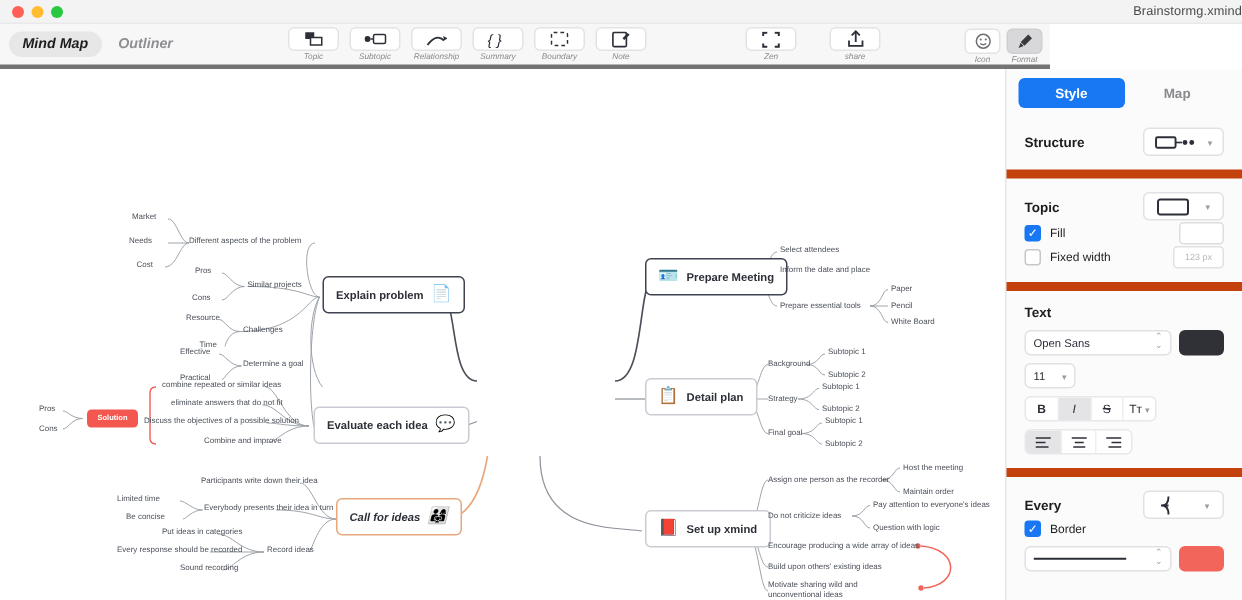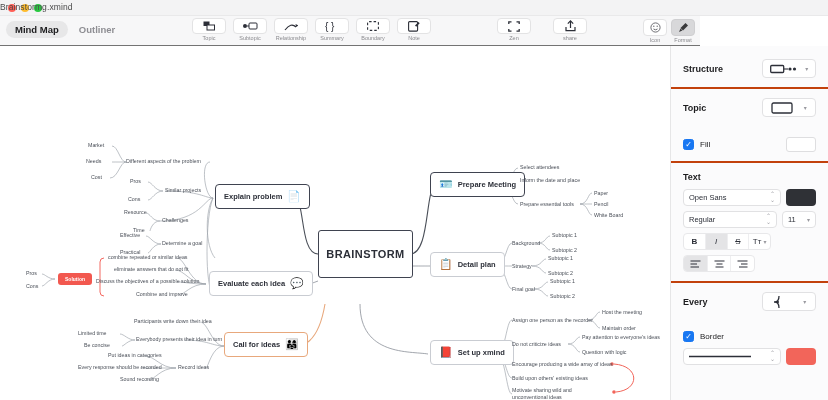--- a/index.html
+++ b/index.html
@@ -15,27 +15,27 @@
     position: absolute; top: 0; left: 0; width: 828px; height: 16px;
     background: #f3f3f4; border-bottom: 1px solid #e9e9ea;
   }
   .traffic { position: absolute; top: 4px; left: 8px; display: flex; gap: 5px; }
   .dot { width: 8px; height: 8px; border-radius: 50%; }
   .dot.red { background: #ff5f57; }
   .dot.yellow { background: #febc2e; }
   .dot.green { background: #28c840; }
   .doc-title {
     position: absolute; top: 2px; left: 0; width: 828px;
-    text-align: left; font-size: 8.5px; color: #4a4a4a; letter-spacing: .1px;
+    text-align: right; font-size: 8.5px; color: #4a4a4a; letter-spacing: .1px;
   }
 
   
   .toolbar {
     position: absolute; top: 16px; left: 0; width: 700px; height: 30px;
-    background: #f7f7f8; border-bottom: 1px solid #737373;
+    background: #f7f7f8; border-bottom: 3px solid #737373; font-style: italic;
   }
   .tb-left { position: absolute; left: 6px; top: 5px; display: flex; align-items: center; gap: 2px; }
   .seg {
     font-size: 9.5px; padding: 3px 9px; border-radius: 11px; color: #8e8e93; font-weight: 600;
   }
   .seg.active { background: #e7e7e8; color: #1d1d1f; }
 
   .tb-center { position: absolute; left: 190px; top: 2px; display: flex; gap: 3px; }
   .tb-right-group { position: absolute; left: 495px; top: 2px; display: flex; gap: 18px; }
   .tbtn {
@@ -63,21 +63,21 @@
     background: #ffffff; overflow: hidden;
   }
   .canvas svg { position: absolute; top: 0; left: 0; }
 
   .node { position: absolute; display: flex; align-items: center; }
   .node-box {
     border: 1.2px solid #3f4350; border-radius: 4px; background: #fff;
     display: flex; align-items: center; gap: 5px; padding: 6px 8px;
     font-size: 7.5px; color: #2c2f38; font-weight: 600; white-space: nowrap;
   }
-  .node-box.orange { border-color: #e8a87c; }
+  .node-box.orange { border-color: #e8a87c; font-style: italic; }
   .node-box.gray { border-color: #c9ccd2; }
   .central {
     border: 1.2px solid #3f4350; border-radius: 3px; background: #fff;
     width: 95px; height: 48px; display: flex; align-items: center; justify-content: center;
     font-size: 11px; font-weight: 700; color: #2c2f38; letter-spacing: .4px;
   }
   .leaf {
     position: absolute; font-size: 5.3px; color: #4a4f58; white-space: nowrap;
     line-height: 1.25;
   }
@@ -92,31 +92,31 @@
   .sidebar {
     position: absolute; top: 46px; right: 0; width: 158px; height: 354px;
     background: #fbfbfc; border-left: 1px solid #e6e6e7;
   }
   .tabs { display: flex; padding: 6px 8px 0 8px; gap: 0; }
   .tab {
     flex: 1; text-align: center; font-size: 9px; padding: 5px 0; color: #8a8a8e;
     font-weight: 600; border-radius: 4px;
   }
   .tab.active { background: #1877f2; color: #fff; }
-  .sec { padding: 9px 12px; border-bottom: 2px solid #c2410c; }
+  .sec { padding: 9px 12px; border-bottom: 6px solid #c2410c; }
   .sec.nb { border-bottom: none; }
   .row { display: flex; align-items: center; justify-content: space-between; }
   .sec-title { font-size: 9px; font-weight: 700; color: #1d1d1f; }
   .ddl {
     background: #fff; border: 1px solid #e1e1e3; border-radius: 4px; height: 19px;
     width: 54px; display: flex; align-items: center; justify-content: space-around;
     padding: 0 3px;
   }
   .caret { font-size: 6px; color: #9a9aa0; }
-  .chk-row { display: flex; align-items: center; gap: 6px; margin-top: 20px; }
+  .chk-row { display: flex; align-items: center; gap: 6px; margin-top: 1px; }
   .chk {
     width: 11px; height: 11px; border-radius: 2.5px; border: 1px solid #c7c7cc; background: #fff;
     display: flex; align-items: center; justify-content: center; flex: none;
   }
   .chk.on { background: #1877f2; border-color: #1877f2; }
   .chk.on::after { content: "✓"; color: #fff; font-size: 8px; line-height: 1; }
   .chk-lbl { font-size: 8px; color: #1d1d1f; flex: 1; }
   .swatch { width: 30px; height: 15px; border-radius: 3px; border: 1px solid #dedee0; background: #fff; }
   .num-field {
     width: 34px; height: 15px; border: 1px solid #e1e1e3; border-radius: 3px; background: #fff;
@@ -361,21 +361,20 @@
         <path d="M568 298 C 576 298, 576 306, 580 306"></path>
       </g>
 
       <g fill="none" stroke="#f2655a" stroke-width="1">
         <path d="M614 318 C 640 320, 640 344, 616 346"></path>
       </g>
       <circle cx="612" cy="318" r="1.8" fill="#f2655a"></circle>
       <circle cx="614" cy="346" r="1.8" fill="#f2655a"></circle>
     </svg>
 
-    <div class="central" style="left:318px; top:184px; position:absolute;">BRAINSTORM</div>
 
     <div class="node" style="left:215px; top:138px;">
       <div class="node-box">
         <span>Explain problem</span>
         <span class="emoji">📄</span>
       </div>
     </div>
 
     <div class="node" style="left:209px; top:225px;">
       <div class="node-box gray">
@@ -475,20 +474,24 @@
     <div class="leaf" style="left:582px; top:288px;">Pay attention to everyone's ideas</div>
     <div class="leaf" style="left:582px; top:303px;">Question with logic</div>
 
     <div class="leaf" style="left:512px; top:315px;">Encourage producing a wide array of ideas</div>
     <div class="leaf" style="left:512px; top:329px;">Build upon others' existing ideas</div>
     <div class="leaf w" style="left:512px; top:341px; width:72px;">Motivate sharing wild and unconventional ideas</div>
   </div>
 
   <div class="sidebar">
 
+    <div class="tabs">
+      <div class="tab active">Style</div>
+      <div class="tab">Map</div>
+    </div>
 
     <div class="sec" style="margin-top:4px;">
       <div class="row">
         <div class="sec-title">Structure</div>
         <div class="ddl">
           <svg width="28" height="10" viewBox="0 0 28 10">
               <rect x="0.7" y="1.5" width="13" height="7" rx="1" fill="none" stroke="#2c2f38" stroke-width="1.3"></rect>
               <line x1="14" y1="5" x2="18" y2="5" stroke="#2c2f38" stroke-width="1.1"></line>
               <circle cx="20" cy="5" r="1.6" fill="#2c2f38"></circle>
               <circle cx="24.5" cy="5" r="1.6" fill="#2c2f38"></circle>
@@ -509,38 +512,39 @@
         </div>
       </div>
 
       <div class="chk-row">
         <div class="chk on"></div>
         <div class="chk-lbl">Fill</div>
         <div class="swatch"></div>
       </div>
 
 
+      <div class="chk-row">
+        <div class="chk"></div>
+        <div class="chk-lbl">Fixed width</div>
+        <div class="num-field">123 px</div>
+      </div>
     </div>
 
     <div class="sec">
       <div class="sec-title">Text</div>
 
       <div style="display:flex; gap:5px; align-items:center; margin-top:7px;">
         <div class="txt-field" style="flex:1;gap:20px;">
           <span>Open Sans</span>
           <span class="stepper">⌃<br>⌄</span>
         </div>
         <div class="color-dark"></div>
       </div>
 
       <div style="display:flex; gap:5px; align-items:center; margin-top:5px;">
-        <div class="txt-field" style="flex:1;">
-          <span>Regular</span>
-          <span class="stepper">⌃<br>⌄</span>
-        </div>
         <div class="txt-field" style="width:34px;">
           <span>11</span>
           <span class="caret">▾</span>
         </div>
       </div>
 
       <div class="fmt-bar">
         <div class="fmt-btn" style="font-weight:700;">B</div>
         <div class="fmt-btn on" style="font-style:italic;">I</div>
         <div class="fmt-btn" style="text-decoration:line-through;">S</div>

